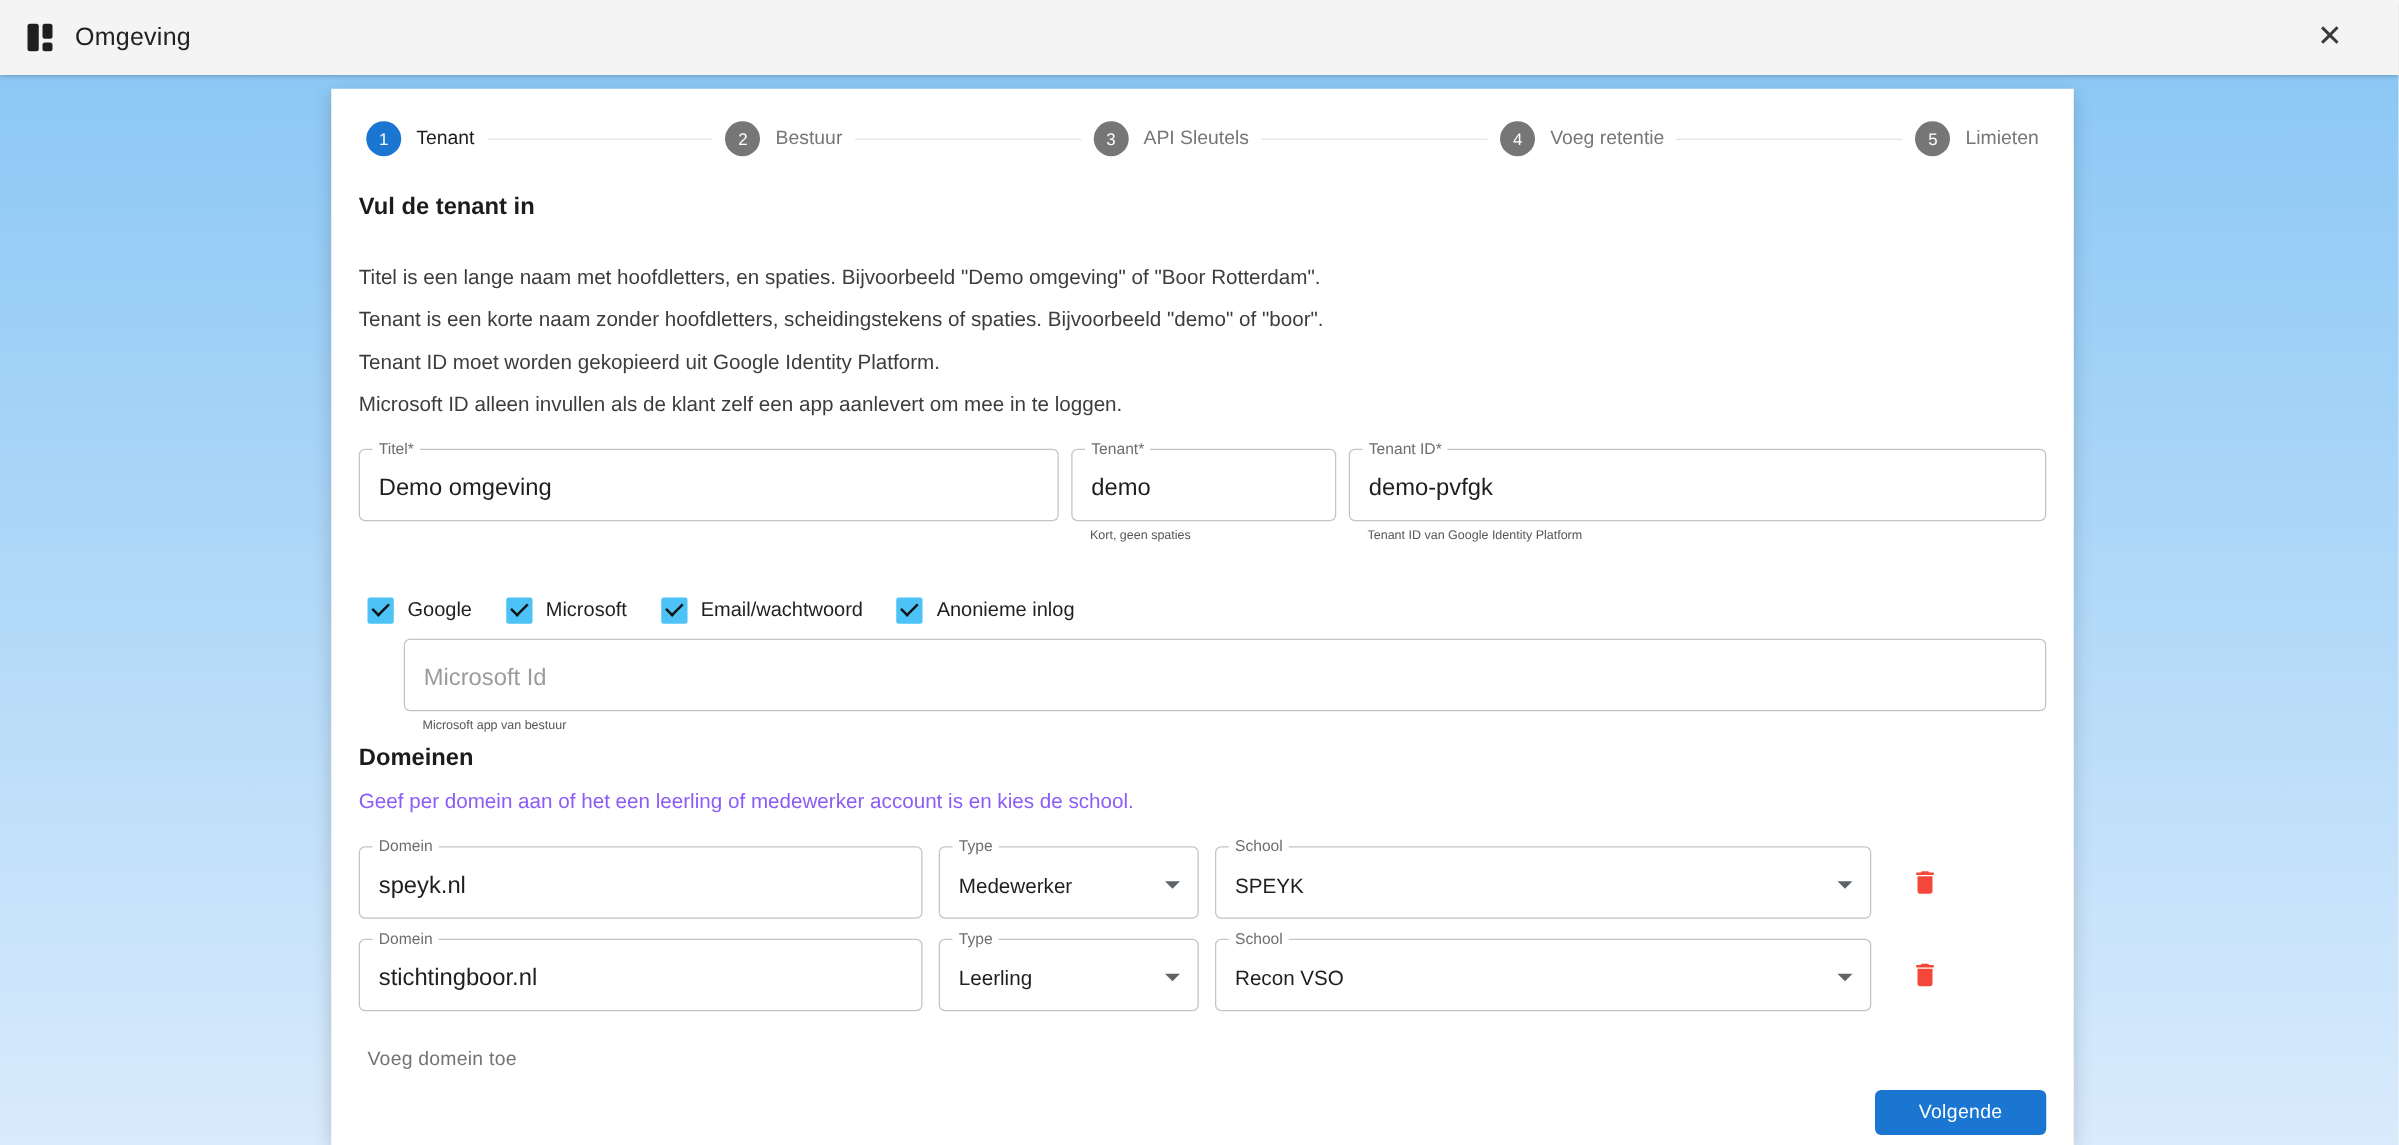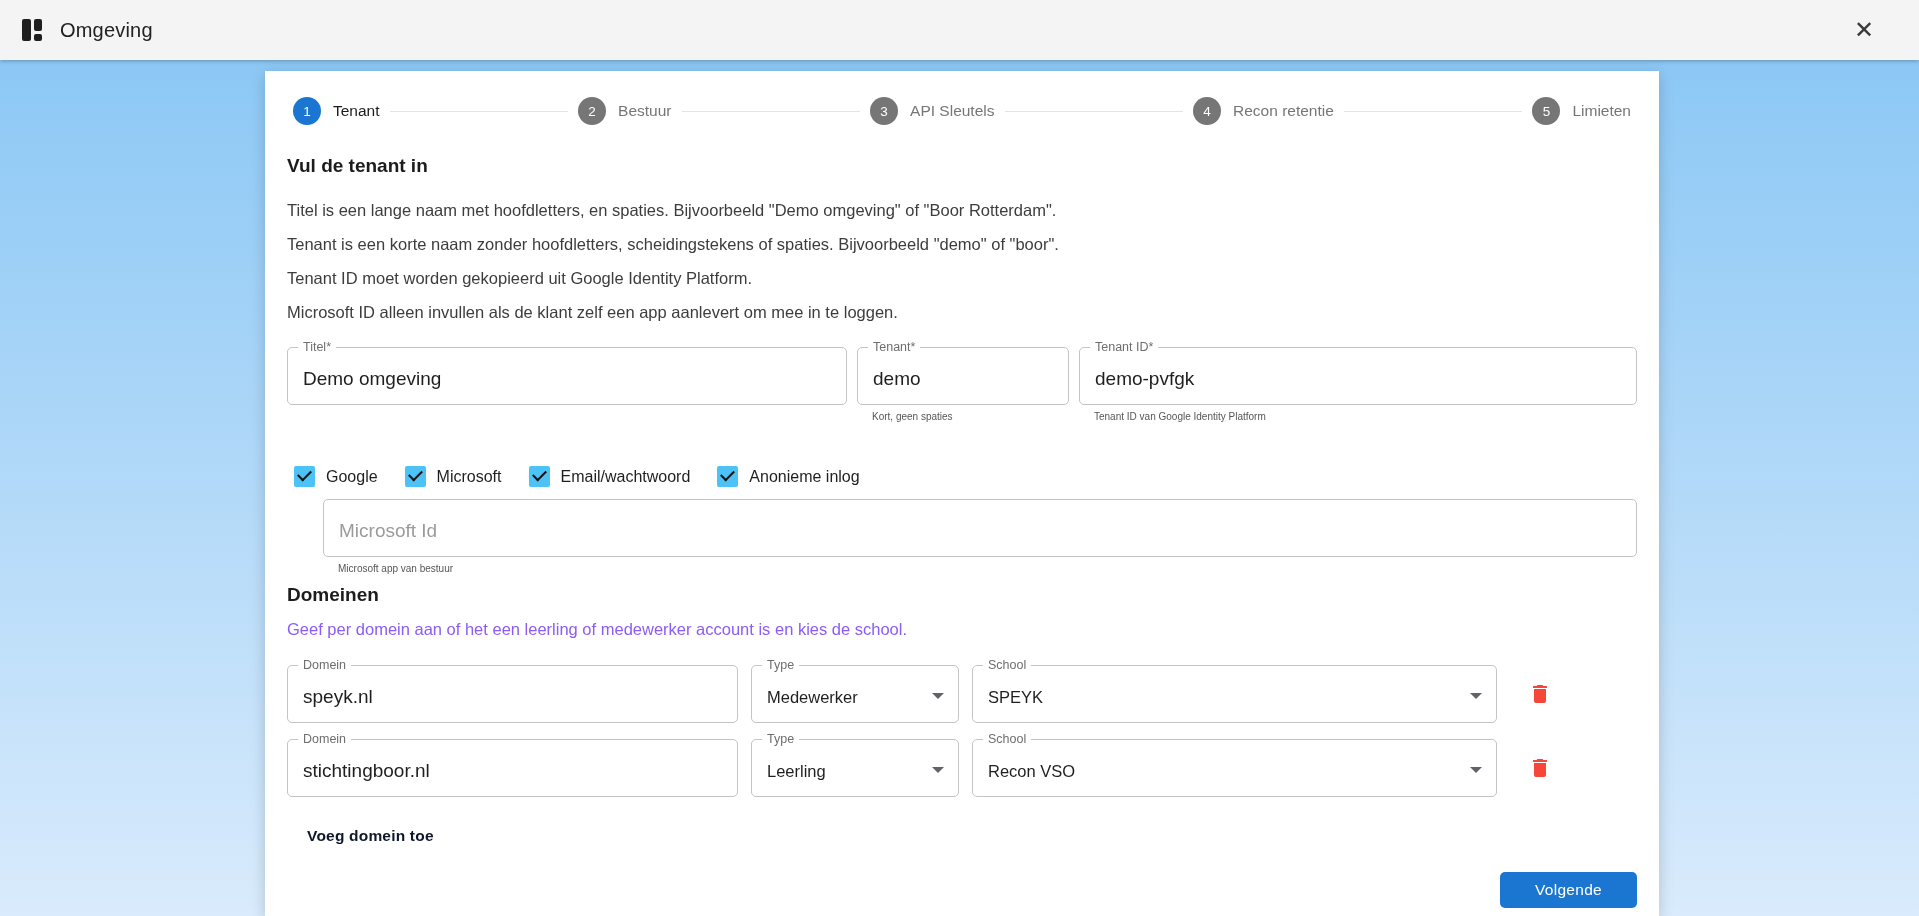--- a/index.html
+++ b/index.html
@@ -54,21 +54,21 @@
     display: flex; align-items: center; justify-content: center;
     font-size: 13.5px; flex: none;
   }
   .step.active .step-circle { background: #1b76d2; }
   .step-label { margin-left: 12px; font-size: 15.5px; color: #767676; white-space: nowrap; }
   .step.active .step-label { color: #1c1c1c; }
   .connector { flex: 1; height: 1px; background: #e4e4e4; margin: 0 10px; }
 
   
   .section-heading { font-size: 19px; font-weight: bold; color: #1c1c1c; margin-top: 26px; }
-  .instructions { margin-top: 16px; }
+  .instructions { margin-top: 28px; }
   .instructions p { font-size: 16.5px; color: #3d3d3d; line-height: 34px; }
   .sub-desc { font-size: 16.5px; color: #8b5cf6; margin-top: 14px; }
 
   
   .field {
     position: relative; height: 58px;
     border: 1px solid #c4c4c4; border-radius: 5px;
     background: #fff;
   }
   .field-label {
@@ -118,22 +118,22 @@
     overflow: hidden;
   }
   .select-arrow {
     width: 0; height: 0; margin: 4px 14px 0 8px; flex: none;
     border-left: 6px solid transparent; border-right: 6px solid transparent;
     border-top: 6px solid #5f6368;
   }
   .trash-btn { margin-left: 18px; cursor: pointer; display: flex; align-items: center; flex: none; }
 
   .add-domain-btn {
-    margin-top: 30px; margin-left: 20px;
-    font-size: 15.5px; font-weight: 700; color: #0f172a;
+    margin-top: 30px; margin-left: 7px;
+    font-size: 15.5px; font-weight: 400; color: #737373;
     background: none; border: none; cursor: pointer; align-self: flex-start;
     font-family: "Liberation Sans", sans-serif; letter-spacing: .2px;
   }
 
   
   .modal-footer { margin-top: auto; display: flex; justify-content: flex-end; padding-bottom: 8px; }
   .next-btn {
     background: #1b76d2; color: #fff; border: none; border-radius: 5px;
     font-size: 15.5px; padding: 9px 35px; cursor: pointer;
     font-family: "Liberation Sans", sans-serif; letter-spacing: .3px;
@@ -167,21 +167,21 @@
       <span class="step-label">Bestuur</span>
     </div>
     <div class="connector"></div>
     <div class="step">
       <span class="step-circle">3</span>
       <span class="step-label">API Sleutels</span>
     </div>
     <div class="connector"></div>
     <div class="step">
       <span class="step-circle">4</span>
-      <span class="step-label">Recon retentie</span>
+      <span class="step-label">Voeg retentie</span>
     </div>
     <div class="connector"></div>
     <div class="step">
       <span class="step-circle">5</span>
       <span class="step-label">Limieten</span>
     </div>
   </div>
 
   <h2 class="section-heading">Vul de tenant in</h2>
   <div class="instructions">

